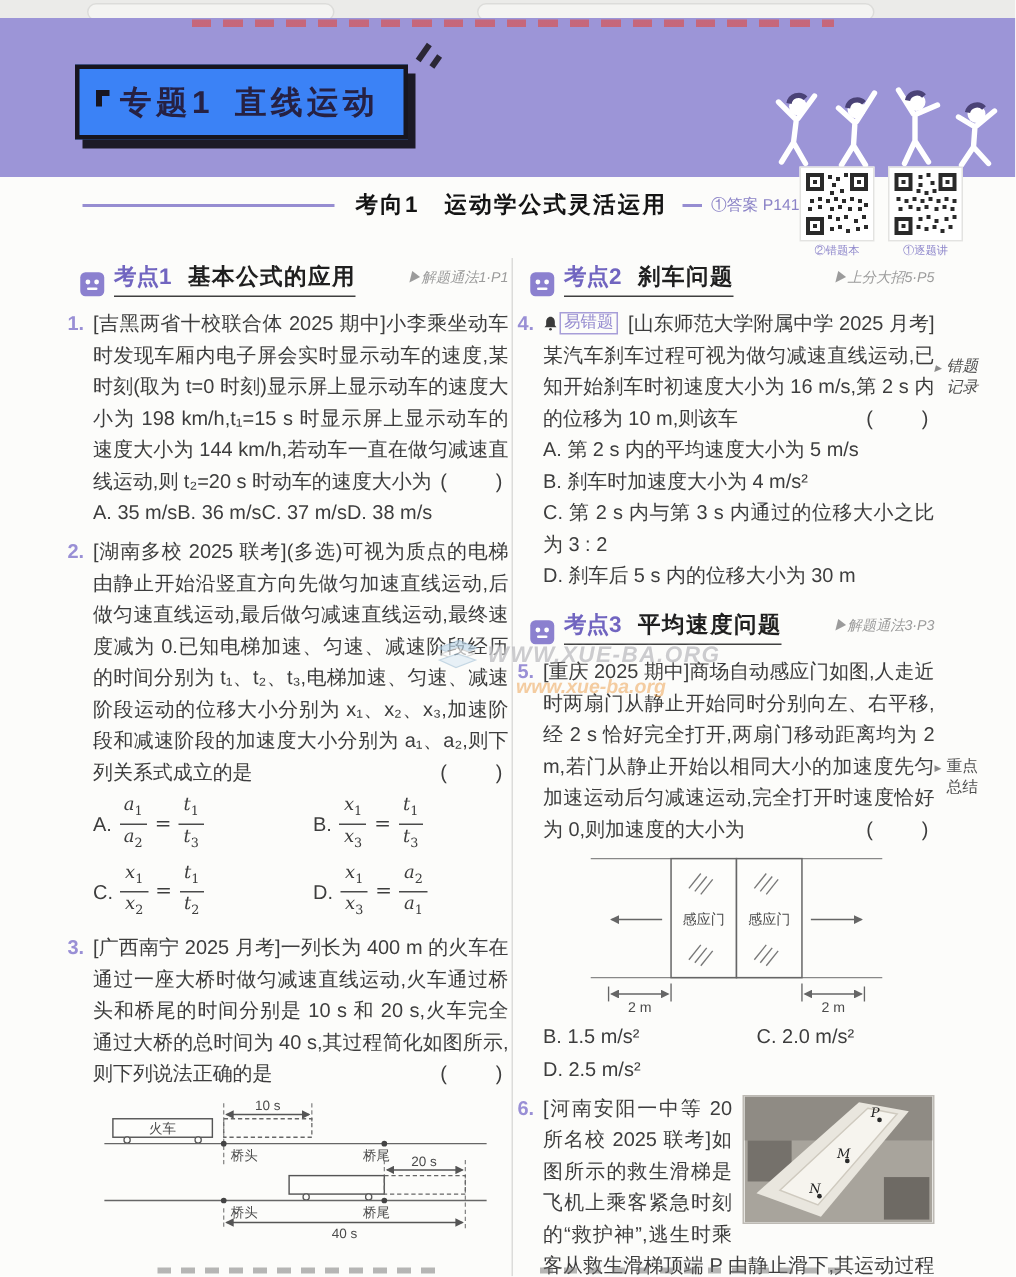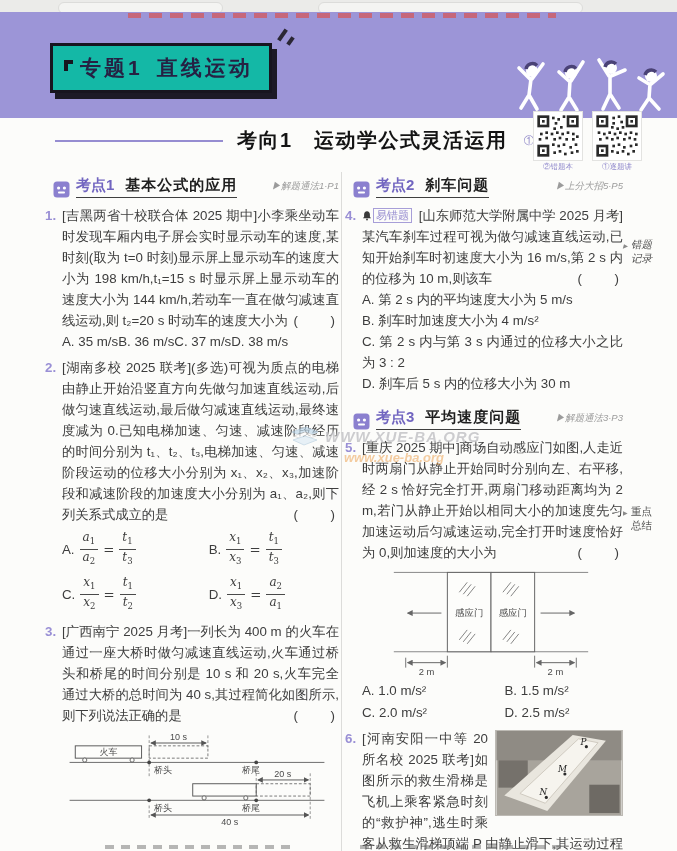--- a/index.html
+++ b/index.html
@@ -6,34 +6,34 @@
   body { background:#ffffff; font-family:"Liberation Sans", sans-serif; }
   .page { position:relative; width:677px; height:851px; background:#fcfcfa; overflow:hidden; }
 
   .topstrip { position:absolute; left:0; top:0; width:677px; height:12px; background:#ebebe9; }
   .tabghost { position:absolute; top:2px; height:12px; border:1px solid #dcdcda; border-radius:6px; background:#f4f4f2; }
   .tg1 { left:58px; width:165px; } .tg2 { left:318px; width:265px; }
 
   .banner { position:absolute; left:0; top:12px; width:677px; height:106px; background:#9c95d7; }
   .redtext { position:absolute; left:128px; top:1px; width:428px; height:5px; opacity:.75;
              background:repeating-linear-gradient(90deg,#d4585c 0 13px, transparent 13px 21px); }
-  .titlebox { position:absolute; left:50px; top:31px; background:#14b8a6; border:3px solid #17151f;
+  .titlebox { position:absolute; left:50px; top:31px; background:#3b82f6; border:3px solid #17151f;
               box-shadow:5px 6px 0 #1c1a26; padding:8px 16px 8px 11px; display:flex; align-items:center; }
   .corner-mark { display:inline-block; width:9px; height:11px; border-left:4px solid #17151f;
                  border-top:4px solid #17151f; margin-right:7px; margin-bottom:6px; }
   .titlebox .t1, .titlebox .t2 { font-size:21px; font-weight:bold; color:#262143; letter-spacing:3px; }
   .titlebox .t2 { margin-left:14px; }
   .slash { position:absolute; background:#2b2735; width:13px; height:4px; }
   .s1 { left:276px; top:21px; transform:rotate(-55deg); }
   .s2 { left:286px; top:27px; transform:rotate(-55deg); width:9px; }
   .people { position:absolute; right:4px; bottom:0; width:162px; height:66px; }
 
   .kx-row { position:absolute; left:55px; top:127px; width:478px; display:flex; align-items:center; }
   .kx-line { flex:0 0 168px; height:2px; background:#968dd1; }
-  .kx-title { margin:0 8px 0 14px; font-size:20px; font-weight:bold; color:#141414; letter-spacing:1.5px; white-space:nowrap; }
+  .kx-title { margin:0 8px 0 14px; font-size:15px; font-weight:bold; color:#141414; letter-spacing:1.5px; white-space:nowrap; }
   .kx-dash { width:24px; height:2px; background:#968dd1; margin:0 6px 0 2px; }
   .kx-ans { font-size:10.5px; color:#8a82c6; white-space:nowrap; }
 
   .qrbox { position:absolute; left:533px; top:111px; display:flex; gap:9px; }
   .qr-item { text-align:center; }
   .qr-frame { width:50px; height:50px; background:#fff; border:1px solid #e3e3e1; padding:2px; }
   .qr-svg { width:44px; height:44px; display:block; }
   .qr-label { font-size:7.5px; color:#9089cc; margin-top:1px; white-space:nowrap; }
 
   .divider { position:absolute; left:341px; top:172px; width:1px; height:679px; background:#dcdcda; }
@@ -484,21 +484,20 @@
             <line x1="76" y1="90" x2="76" y2="102" stroke="#666" stroke-width="0.9"></line>
             <line x1="36" y1="97" x2="74" y2="97" stroke="#666" stroke-width="1" marker-start="url(#m2)" marker-end="url(#m2)"></line>
             <text class="fig-text" x="55" y="109" text-anchor="middle">2 m</text>
             <line x1="164" y1="90" x2="164" y2="102" stroke="#666" stroke-width="0.9"></line>
             <line x1="206" y1="92" x2="206" y2="102" stroke="#666" stroke-width="0.9"></line>
             <line x1="166" y1="97" x2="204" y2="97" stroke="#666" stroke-width="1" marker-start="url(#m2)" marker-end="url(#m2)"></line>
             <text class="fig-text" x="185" y="109" text-anchor="middle">2 m</text>
           </svg>
         </div>
         <div class="opts-grid" style="grid-template-columns:1.15fr 1fr;">
-          <div>A. 1.0 m/s²</div>
           <div>B. 1.5 m/s²</div>
           <div>C. 2.0 m/s²</div>
           <div>D. 2.5 m/s²</div>
         </div>
       </div>
     </div>
 
     <div class="q">
       <span class="q-no">6.</span>
       <div class="q-body">

